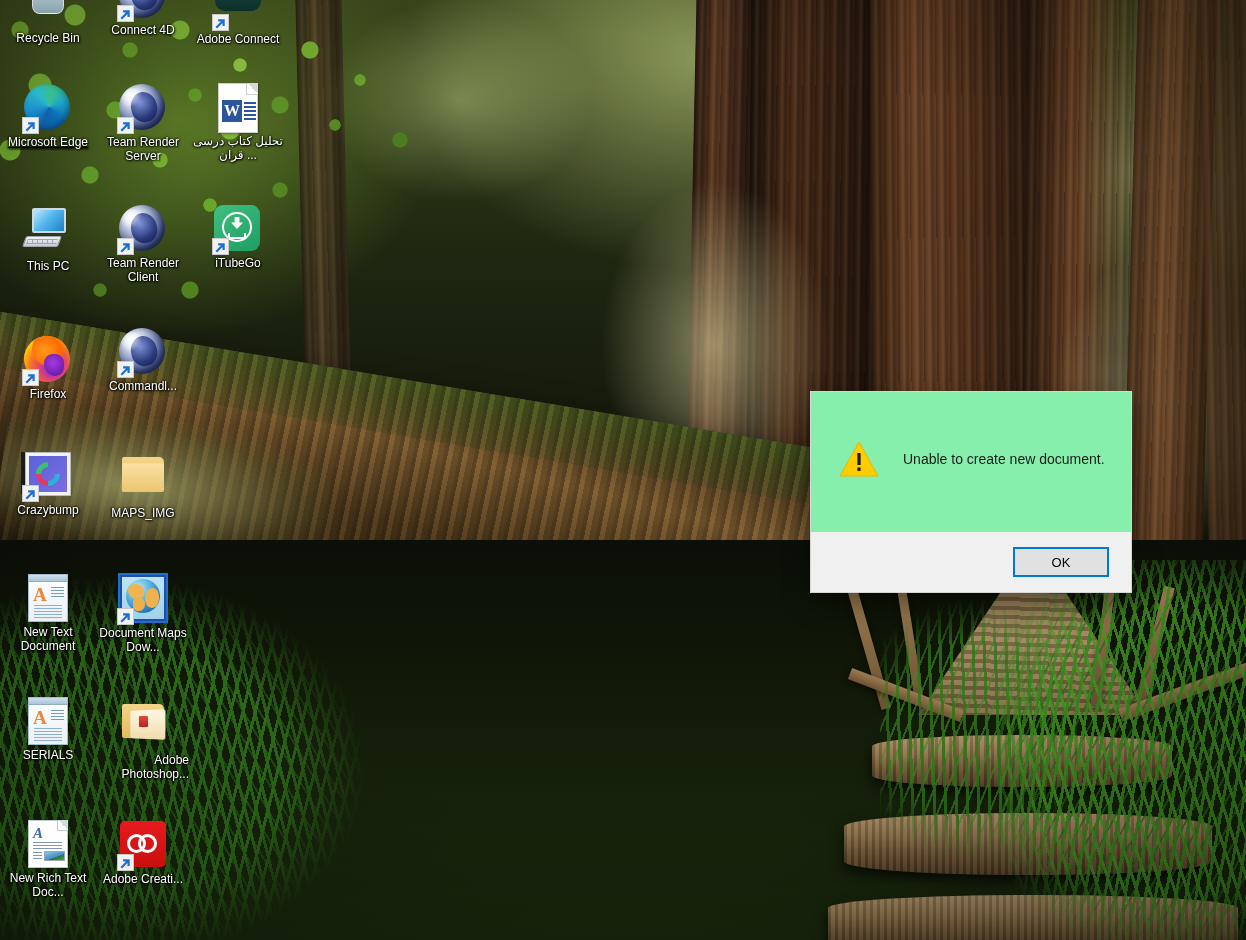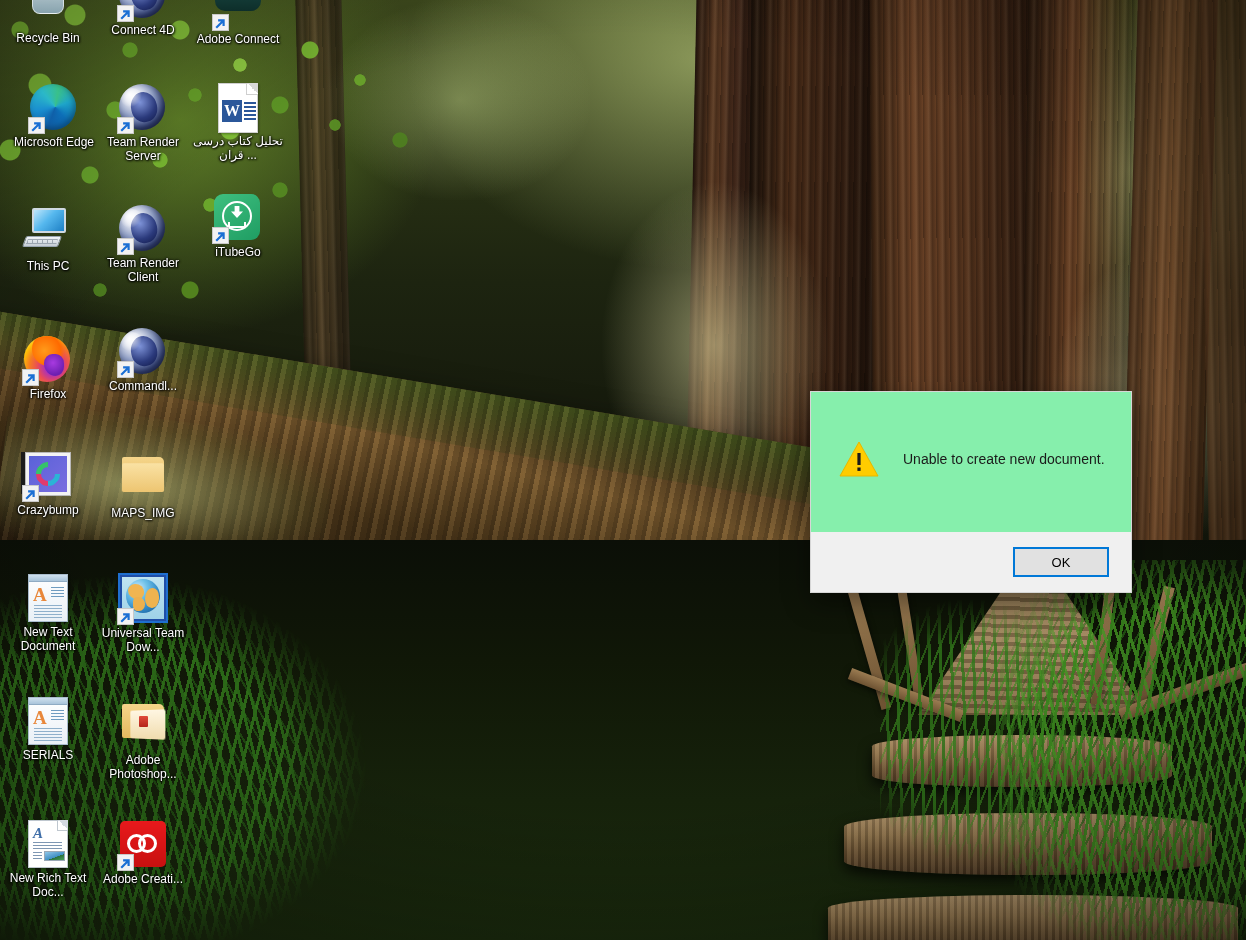--- a/index.html
+++ b/index.html
@@ -643,21 +643,21 @@
         <div class="glyph">
           <div class="adobeconn"></div>
           <span class="shortcut">
             <svg viewBox="0 0 12 12">
               <path d="M2 10 L8 4 M4.2 3.4 L8.6 3.4 L8.6 7.8" stroke="#1a6fd4" stroke-width="2.2" fill="none" stroke-linecap="square"></path>
             </svg>
           </span>
         </div>
         <div class="label">Adobe Connect</div>
       </div>
-      <div class="d-icon" style="left: 8px; top: 84px;">
+      <div class="d-icon" style="left: 2px; top: 84px; text-decoration: underline;">
         <div class="glyph">
           <div class="edge">
             <div class="crescent"></div>
           </div>
           <span class="shortcut">
             <svg viewBox="0 0 12 12">
               <path d="M2 10 L8 4 M4.2 3.4 L8.6 3.4 L8.6 7.8" stroke="#1a6fd4" stroke-width="2.2" fill="none" stroke-linecap="square"></path>
             </svg>
           </span>
         </div>
@@ -697,21 +697,21 @@
         <div class="glyph">
           <div class="c4d"></div>
           <span class="shortcut">
             <svg viewBox="0 0 12 12">
               <path d="M2 10 L8 4 M4.2 3.4 L8.6 3.4 L8.6 7.8" stroke="#1a6fd4" stroke-width="2.2" fill="none" stroke-linecap="square"></path>
             </svg>
           </span>
         </div>
         <div class="label">Team Render Client</div>
       </div>
-      <div class="d-icon" style="left: 192px; top: 194px;">
+      <div class="d-icon" style="left: 192px; top: 205px;">
         <div class="glyph">
           <div class="itube">
             <div class="ring"></div>
             <div class="arrow"></div>
             <div class="tray"></div>
           </div>
           <span class="shortcut">
             <svg viewBox="0 0 12 12">
               <path d="M2 10 L8 4 M4.2 3.4 L8.6 3.4 L8.6 7.8" stroke="#1a6fd4" stroke-width="2.2" fill="none" stroke-linecap="square"></path>
             </svg>
@@ -782,34 +782,34 @@
           <div class="globe thumbbox">
             <div class="ball"></div>
             <div class="af"></div>
           </div>
           <span class="shortcut">
             <svg viewBox="0 0 12 12">
               <path d="M2 10 L8 4 M4.2 3.4 L8.6 3.4 L8.6 7.8" stroke="#1a6fd4" stroke-width="2.2" fill="none" stroke-linecap="square"></path>
             </svg>
           </span>
         </div>
-        <div class="label">Universal Team Dow...</div>
+        <div class="label">Document Maps Dow...</div>
       </div>
       <div class="d-icon" style="left: 2px; top: 697px;">
         <div class="glyph">
           <div class="txtdoc">
             <div class="cap"></div>
             <div class="bigA">A</div>
             <div class="rl"></div>
             <div class="body"></div>
           </div>
         </div>
         <div class="label">SERIALS</div>
       </div>
-      <div class="d-icon" style="left: 97px; top: 697px;">
+      <div class="d-icon" style="left: 97px; top: 697px; text-align: right;">
         <div class="glyph">
           <div class="folder open">
             <div class="back"></div>
             <div class="front"></div>
             <div class="psbadge"></div>
           </div>
         </div>
         <div class="label">Adobe Photoshop...</div>
       </div>
       <div class="d-icon" style="left: 2px; top: 820px;">

